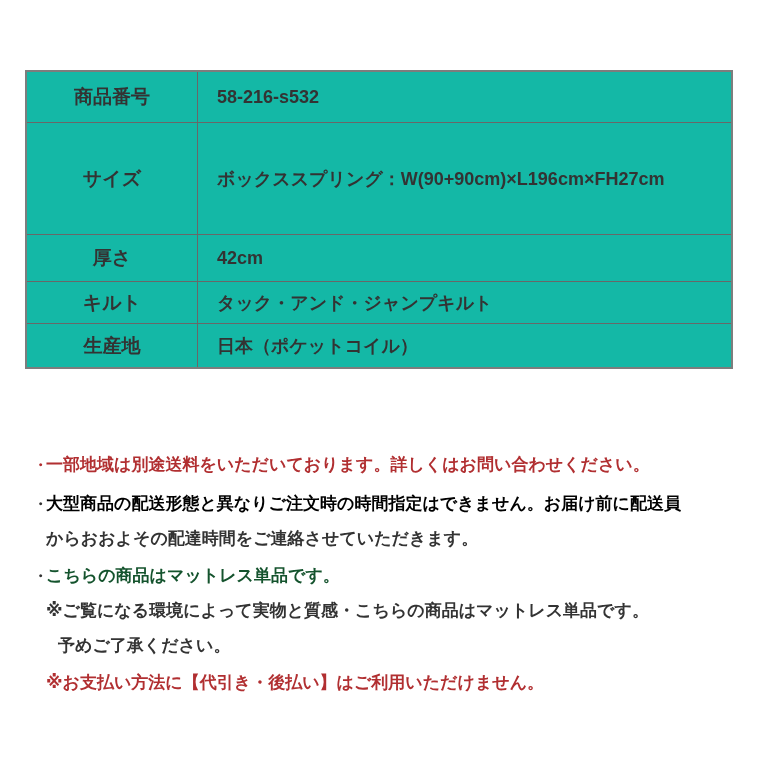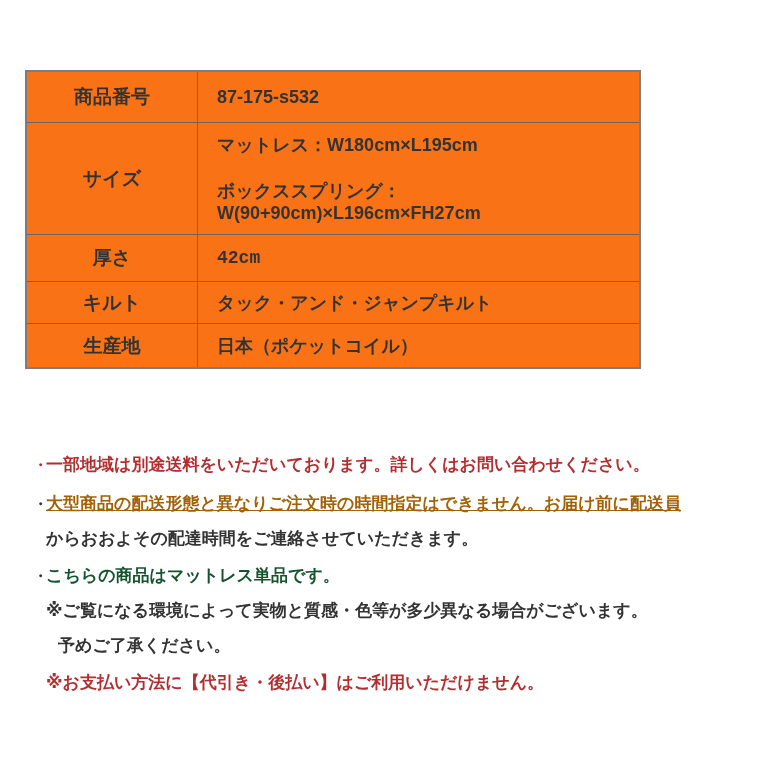--- a/index.html
+++ b/index.html
@@ -8,24 +8,24 @@
     background:#ffffff;
     font-family:"Liberation Sans","DejaVu Sans",sans-serif;
     position:relative;
     overflow:hidden;
   }
   .page{position:absolute;inset:0;background:#ffffff;}
 
   
   .spec-table{
     position:absolute;
-    left:25px; top:70px; width:616px;
+    left:25px; top:70px; width:708px;
     border:2px solid #7d7d7d;
     box-sizing:border-box;
-    background:#f97316;
+    background:#14b8a6;
   }
   .spec-row{
     display:flex;
     box-sizing:border-box;
   }
   .spec-row + .spec-row{
     border-top:1px solid #686868;
   }
   .label-cell{
     width:171px;
@@ -47,21 +47,21 @@
     justify-content:center;
     padding-left:19px;
     box-sizing:border-box;
     font-size:18px;
     font-weight:700;
     color:#333333;
     gap:22px;
   }
   .h-r1{height:50px;}
   .h-r2{height:112px;}
-  .h-r3{height:47px;font-family:Liberation Mono, monospace;}
+  .h-r3{height:47px;}
   .h-r4{height:46px;}
   .h-r5{height:42px;}
   .h-r6{height:44px;justify-content:flex-end;}
 
   
   .notes{
     position:absolute;
     left:33px; top:447px; right:25px;
     padding-left:13px;
     font-size:17px;
@@ -88,28 +88,27 @@
 </head>
 <body>
 
 <div class="page">
 
   <div class="spec-table">
 
     <div class="spec-row h-r1">
       <div class="label-cell">商品番号</div>
       <div class="value-cell">
-        <span>87-175-s532</span>
+        <span>58-216-s532</span>
       </div>
     </div>
 
     <div class="spec-row h-r2">
       <div class="label-cell">サイズ</div>
       <div class="value-cell">
-        <span>マットレス：W180cm×L195cm</span>
         <span>ボックススプリング：W(90+90cm)×L196cm×FH27cm</span>
       </div>
     </div>
 
     <div class="spec-row h-r3">
       <div class="label-cell">厚さ</div>
       <div class="value-cell">
         <span>42cm</span>
       </div>
     </div>
@@ -134,36 +133,36 @@
   <div class="notes">
 
     <div class="note mb4">
       <div class="note-line">
         <span class="bullet" style="color: rgb(177, 47, 49);">・</span><span style="color: rgb(177, 47, 49);">一部地域は別途送料をいただいております。詳しくはお問い合わせください。</span>
       </div>
     </div>
 
     <div class="note mb2">
       <div class="note-line">
-        <span class="bullet" style="color: rgb(51, 51, 51);">・</span><span style="color: #a16207; text-decoration: underline;">大型商品の配送形態と異なりご注文時の時間指定はできません。お届け前に配送員</span>
+        <span class="bullet" style="color: rgb(51, 51, 51);">・</span><span style="color: #000000;">大型商品の配送形態と異なりご注文時の時間指定はできません。お届け前に配送員</span>
       </div>
       <div class="note-line">
         <span style="color: rgb(51, 51, 51); margin-top: 16px;">からおおよその配達時間をご連絡させていただきます。</span>
       </div>
     </div>
 
     <div class="note">
       <div class="note-line">
         <span class="bullet" style="color: rgb(51, 51, 51);">・</span><span style="color: #14532d;">こちらの商品はマットレス単品です。</span>
       </div>
     </div>
 
     <div class="note mb2">
       <div class="note-line">
-        <span style="color: rgb(51, 51, 51);">※</span><span style="color: rgb(51, 51, 51);">ご覧になる環境によって実物と質感・色等が多少異なる場合がございます。</span>
+        <span style="color: rgb(51, 51, 51);">※</span><span style="color: rgb(51, 51, 51);">ご覧になる環境によって実物と質感・こちらの商品はマットレス単品です。</span>
       </div>
       <div class="note-line indent16">
         <span style="color: rgb(51, 51, 51);">予めご了承ください。</span>
       </div>
     </div>
 
     <div class="note">
       <div class="note-line">
         <span style="color: rgb(177, 47, 49);">※</span><span style="color: rgb(177, 47, 49);">お支払い方法に【代引き・後払い】はご利用いただけません。</span>
       </div>

